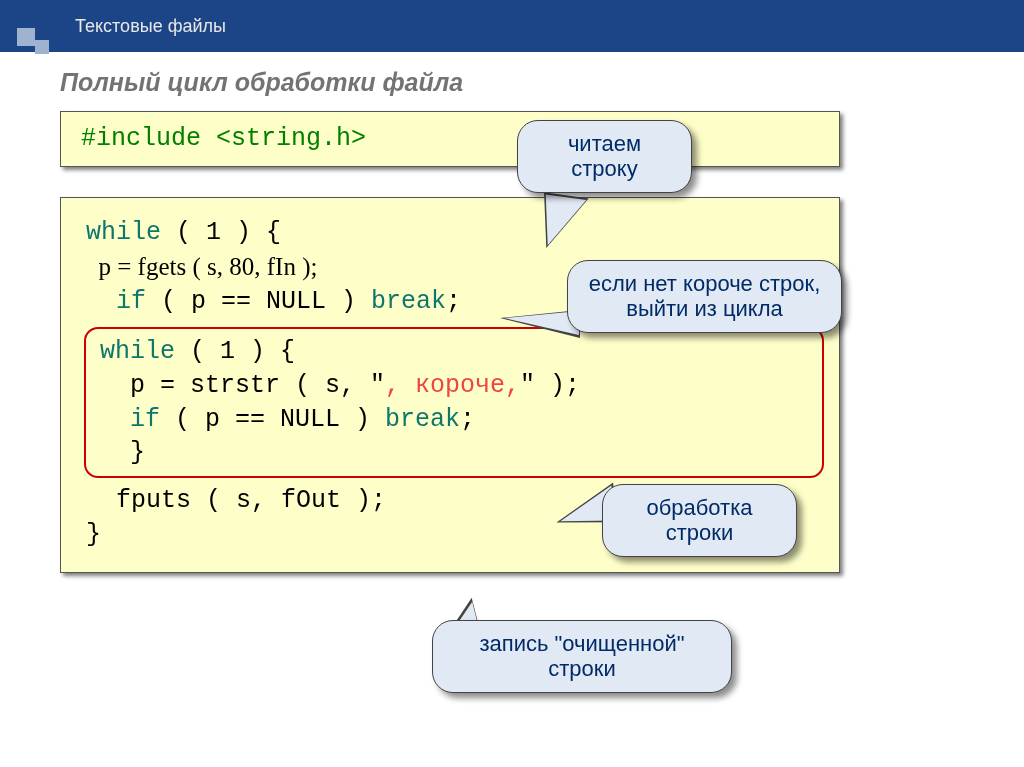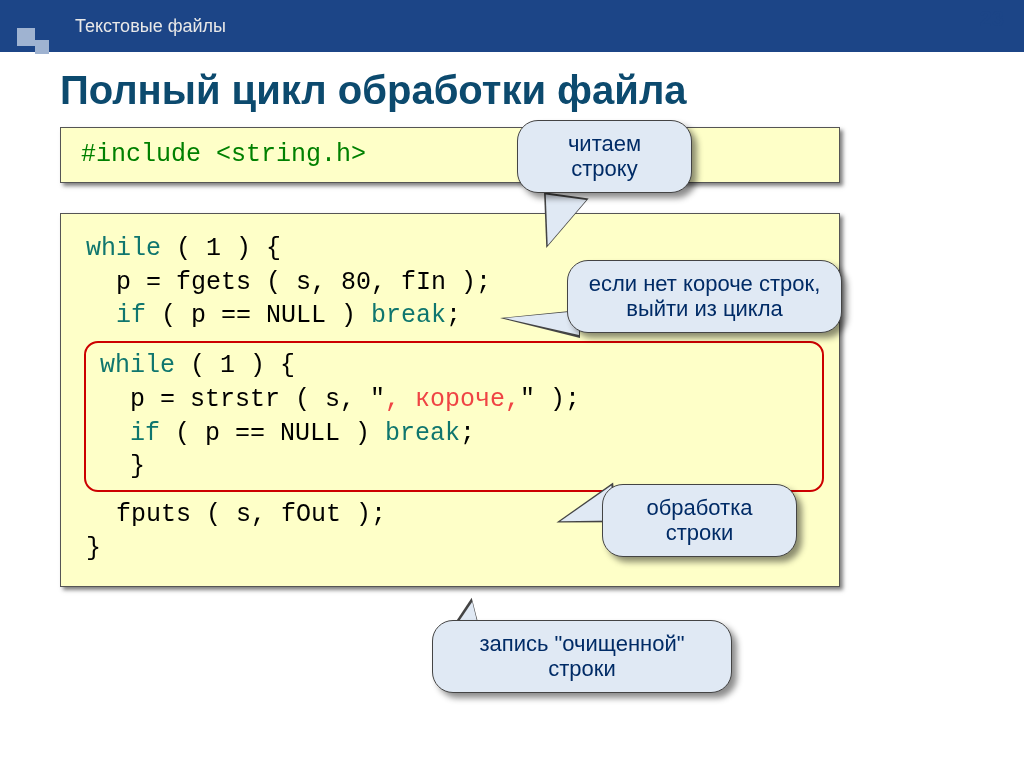--- a/index.html
+++ b/index.html
@@ -41,24 +41,25 @@
     height: 62px;
   }
   .sq { position: absolute; background: #1c4587; }
   .sq1 { left: 35px; top: 10px; width: 30px; height: 30px; }
   .sq2 { left: 17px; top: 28px; width: 18px; height: 18px; background: #9fb3d1; }
   .sq3 { left: 35px; top: 40px; width: 14px; height: 14px; background: #9fb3d1; }
   .sq4 { left: 49px; top: 40px; width: 8px; height: 8px; }
 
   
   .title {
-    font-size: 40px;
+    font-size: 25px;
     font-weight: bold;
     margin: 16px 0 14px 60px;
-    color: #0c4a6e;
+    color: #737373;
+    font-style: italic;
   }
 
   
   .code-box {
     background: #feffc8;
     border: 1px solid #555;
     box-shadow: 3px 3px 4px rgba(0,0,0,0.5);
     font-family: "Courier New", monospace;
     font-size: 25px;
     line-height: 1.35;
@@ -155,21 +156,21 @@
 <div class="title">Полный цикл обработки файла</div>
 
 <div class="code-box box1">
   <span class="green">#include &lt;string.h&gt;</span>
 </div>
 
 <div class="code-box box2">
   <div>
     <span class="blue">while</span><span> ( 1 ) {</span>
   </div>
-  <div><span style="white-space: pre;">  p = fgets ( s, 80, fIn );</span></div>
+  <div><span style="white-space: pre; font-family: Liberation Serif, serif;">  p = fgets ( s, 80, fIn );</span></div>
   <div style="white-space: pre;"><span>  </span><span class="blue">if</span><span> ( p == NULL ) </span><span class="blue">break</span><span>;</span></div>
 
   <div class="inner-box">
     <div>
       <span class="blue">while</span><span> ( 1 ) {</span>
     </div>
     <div style="white-space: pre;"><span>  p = strstr ( s, "</span><span class="brown">, короче,</span><span>" );</span></div>
     <div style="white-space: pre;"><span>  </span><span class="blue">if</span><span> ( p == NULL ) </span><span class="blue">break</span><span>;</span></div>
     <div style="white-space: pre;"><span>  }</span></div>
   </div>

